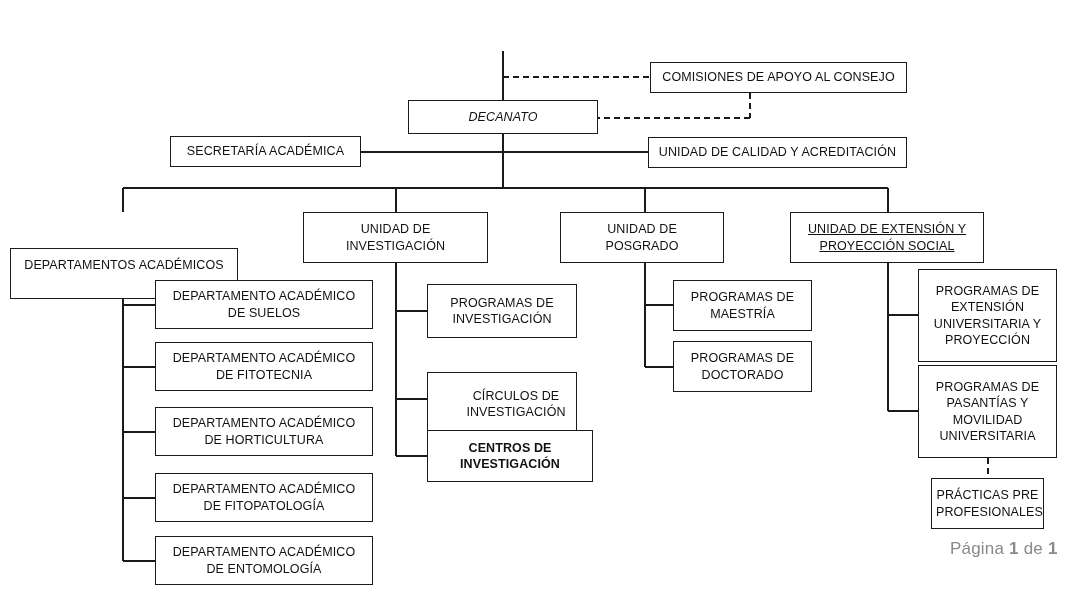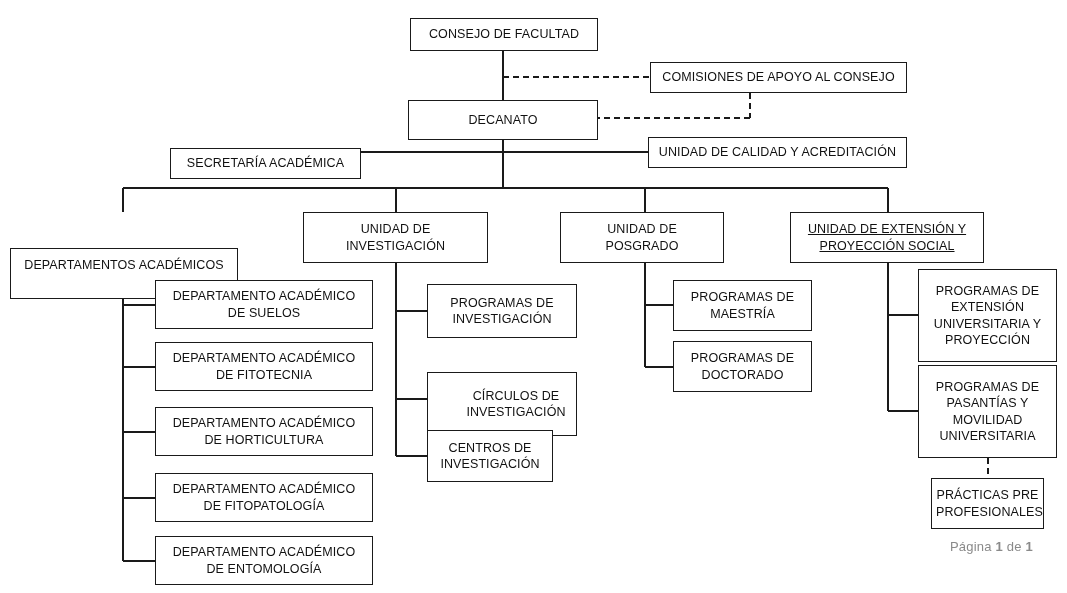--- a/index.html
+++ b/index.html
@@ -47,21 +47,21 @@
     align-items: flex-start;
     padding-top: 8px;
   }
   .node-label {
     display: block;
     width: 100%;
     white-space: pre-line;
   }
   .footer-note {
     position: absolute;
-    font-size: 13px;
+    font-size: 17px;
     color: #8a8a8a;
     letter-spacing: 0.2px;
     z-index: 3;
     white-space: nowrap;
   }
   .footer-note b {
     color: #8a8a8a;
     font-weight: bold;
   }
 </style>
@@ -110,33 +110,30 @@
 
       <line x1="503" y1="77" x2="650" y2="77"></line>
 
       <line x1="750" y1="93" x2="750" y2="118"></line>
       <line x1="750" y1="118" x2="598" y2="118"></line>
 
       <line x1="988" y1="458" x2="988" y2="478"></line>
     </g>
   </svg>
 
-  <div class="node" style="left: 410px; top: 18px; width: 188px; height: 33px;">
-    <span class="node-label">CONSEJO DE FACULTAD</span>
-  </div>
 
   <div class="node" style="left: 650px; top: 62px; width: 257px; height: 31px;">
     <span class="node-label">COMISIONES DE APOYO AL CONSEJO</span>
   </div>
 
-  <div class="node" style="left: 408px; top: 100px; width: 190px; height: 40px;">
+  <div class="node" style="left: 408px; top: 100px; width: 190px; height: 34px; font-style: italic;">
     <span class="node-label">DECANATO</span>
   </div>
 
-  <div class="node" style="left: 170px; top: 148px; width: 191px; height: 31px;">
+  <div class="node" style="left: 170px; top: 136px; width: 191px; height: 31px;">
     <span class="node-label">SECRETARÍA ACADÉMICA</span>
   </div>
 
   <div class="node" style="left: 648px; top: 137px; width: 259px; height: 31px; justify-content: flex-end;">
     <span class="node-label">UNIDAD DE CALIDAD Y ACREDITACIÓN</span>
   </div>
 
   <div class="node top-text" style="left: 10px; top: 212px; width: 228px; height: 51px; margin-top: 36px;">
     <span class="node-label">DEPARTAMENTOS ACADÉMICOS</span>
   </div>
@@ -178,21 +175,21 @@
   </div>
 
   <div class="node" style="left: 427px; top: 284px; width: 150px; height: 54px;">
     <span class="node-label">PROGRAMAS DE
 INVESTIGACIÓN</span>
   </div>
   <div class="node" style="left: 427px; top: 372px; width: 150px; height: 64px; padding-left: 32px;">
     <span class="node-label">CÍRCULOS DE
 INVESTIGACIÓN</span>
   </div>
-  <div class="node" style="left: 427px; top: 430px; width: 126px; height: 52px;">
+  <div class="node" style="left: 427px; top: 430px; width: 166px; height: 52px; font-weight: bold;">
     <span class="node-label">CENTROS DE
 INVESTIGACIÓN</span>
   </div>
 
   <div class="node" style="left: 673px; top: 280px; width: 139px; height: 51px;">
     <span class="node-label">PROGRAMAS DE
 MAESTRÍA</span>
   </div>
   <div class="node" style="left: 673px; top: 341px; width: 139px; height: 51px;">
     <span class="node-label">PROGRAMAS DE

